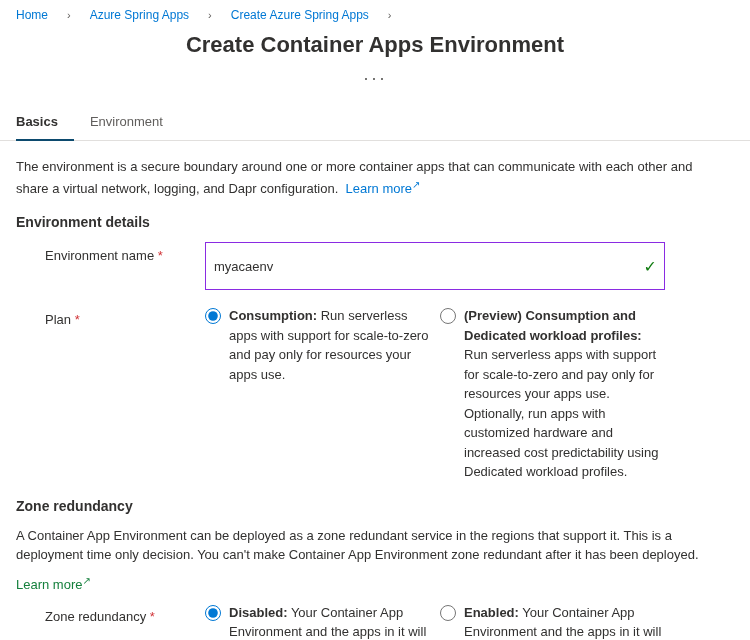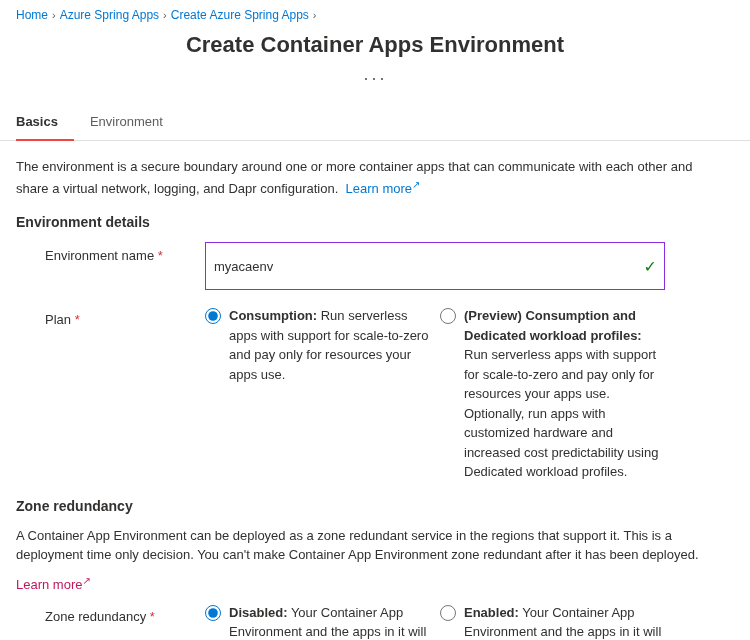--- a/index.html
+++ b/index.html
@@ -11,21 +11,21 @@
       width: 750px;
       min-height: 640px;
       padding: 0;
     }
     .breadcrumb {
       display: flex;
       align-items: center;
       padding: 8px 16px 6px 16px;
       font-size: 12px;
       color: #0078d4;
-      gap: 4px;
+      gap: 19px;
     }
     .breadcrumb a {
       color: #0078d4;
       text-decoration: none;
     }
     .breadcrumb-sep {
       color: #605e5c;
       font-size: 11px;
     }
     .breadcrumb span.current {
@@ -61,21 +61,21 @@
       cursor: pointer;
       font-size: 13px;
       color: #605e5c;
       border-bottom: 2px solid transparent;
       position: relative;
       top: 1px;
     }
     .tab.active {
       color: #323130;
       font-weight: 600;
-      border-bottom: 2px solid #ef4444;
+      border-bottom: 2px solid #0c4a6e;
     }
     .content {
       padding: 16px 16px 16px 16px;
     }
     .description-text {
       font-size: 13px;
       color: #323130;
       line-height: 1.5;
       margin-bottom: 16px;
       max-width: 680px;
@@ -171,21 +171,21 @@
       margin-top: 8px;
     }
     .zone-description {
       font-size: 13px;
       color: #323130;
       line-height: 1.5;
       max-width: 700px;
       margin-bottom: 8px;
     }
     .zone-description a {
-      color: #be185d;
+      color: #15803d;
       text-decoration: none;
     }
   </style>
 </head>
 <body>
 
 <div class="breadcrumb">
   <a href="#">Home</a>
   <span class="breadcrumb-sep">›</span>
   <a href="#">Azure Spring Apps</a>

